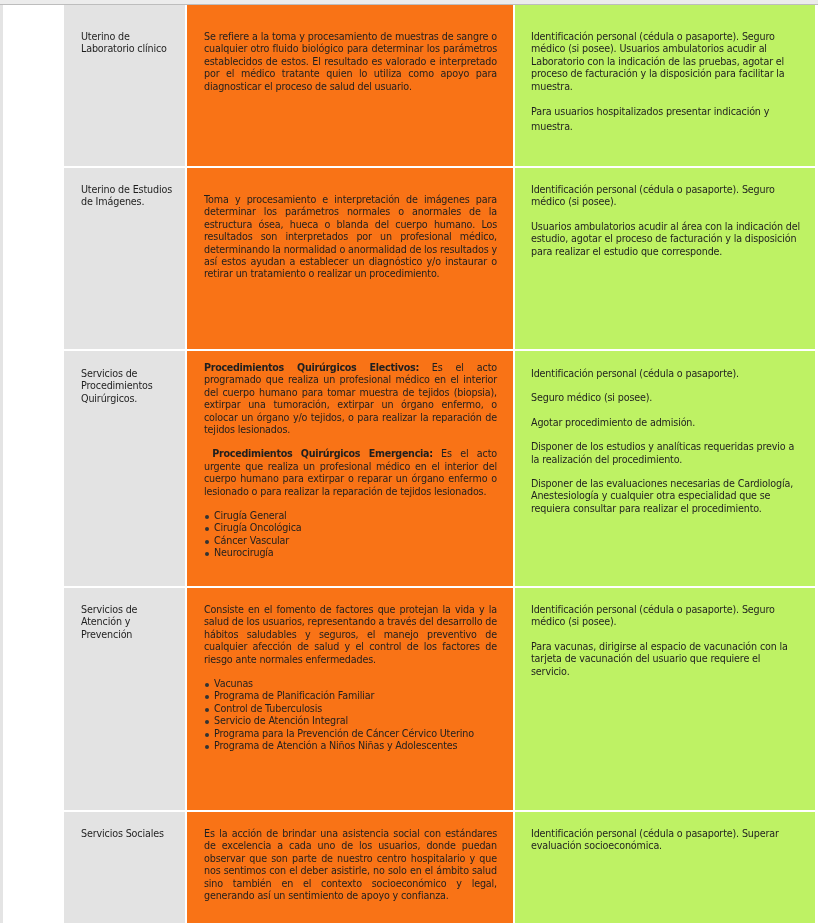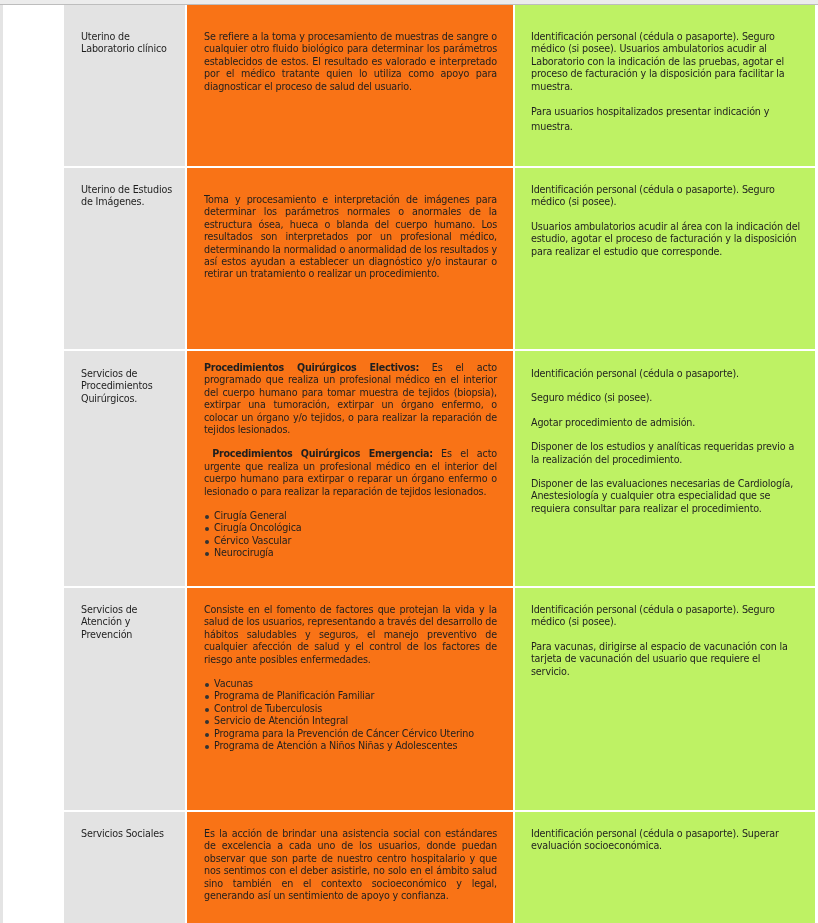--- a/index.html
+++ b/index.html
@@ -83,37 +83,37 @@
     <div class="cell c-desc" style="padding-top:11px">
       <p>
         <strong>Procedimientos Quirúrgicos Electivos:</strong><span> Es el acto programado que realiza un profesional médico en el interior del cuerpo humano para tomar muestra de tejidos (biopsia), extirpar una tumoración, extirpar un órgano enfermo, o colocar un órgano y/o tejidos, o para realizar la reparación de tejidos lesionados.</span>
       </p>
       <p>
         &nbsp;<strong>Procedimientos Quirúrgicos Emergencia:</strong><span> Es el acto urgente que realiza un profesional médico en el interior del cuerpo humano para extirpar o reparar un órgano enfermo o lesionado o para realizar la reparación de tejidos lesionados.</span>
       </p>
       <ul class="bullets">
         <li>Cirugía General</li>
         <li>Cirugía Oncológica</li>
-        <li>Cérvico Vascular</li>
+        <li>Cáncer Vascular</li>
         <li>Neurocirugía</li>
       </ul>
     </div>
     <div class="cell c-req" style="padding-top:17px">
       <p>Identificación personal (cédula o pasaporte).</p>
       <p>Seguro médico (si posee).</p>
       <p>Agotar procedimiento de admisión.</p>
       <p>Disponer de los estudios y analíticas requeridas previo a la realización del procedimiento.</p>
       <p>Disponer de las evaluaciones necesarias de Cardiología, Anestesiología y cualquier otra especialidad que se requiera consultar para realizar el procedimiento.</p>
     </div>
   </div>
 
   <div class="row r4">
     <div class="cell c-name" style="padding-top:16px">Servicios de Atención y Prevención</div>
     <div class="cell c-desc" style="padding-top:16px">
-      <p>Consiste en el fomento de factores que protejan la vida y la salud de los usuarios, representando a través del desarrollo de hábitos saludables y seguros, el manejo preventivo de cualquier afección de salud y el control de los factores de riesgo ante posibles enfermedades.</p>
+      <p>Consiste en el fomento de factores que protejan la vida y la salud de los usuarios, representando a través del desarrollo de hábitos saludables y seguros, el manejo preventivo de cualquier afección de salud y el control de los factores de riesgo ante normales enfermedades.</p>
       <ul class="bullets">
         <li>Vacunas</li>
         <li>Programa de Planificación Familiar</li>
         <li>Control de Tuberculosis</li>
         <li>Servicio de Atención Integral</li>
         <li>Programa para la Prevención de Cáncer Cérvico Uterino</li>
         <li>Programa de Atención a Niños Niñas y Adolescentes</li>
       </ul>
     </div>
     <div class="cell c-req" style="padding-top:16px">

